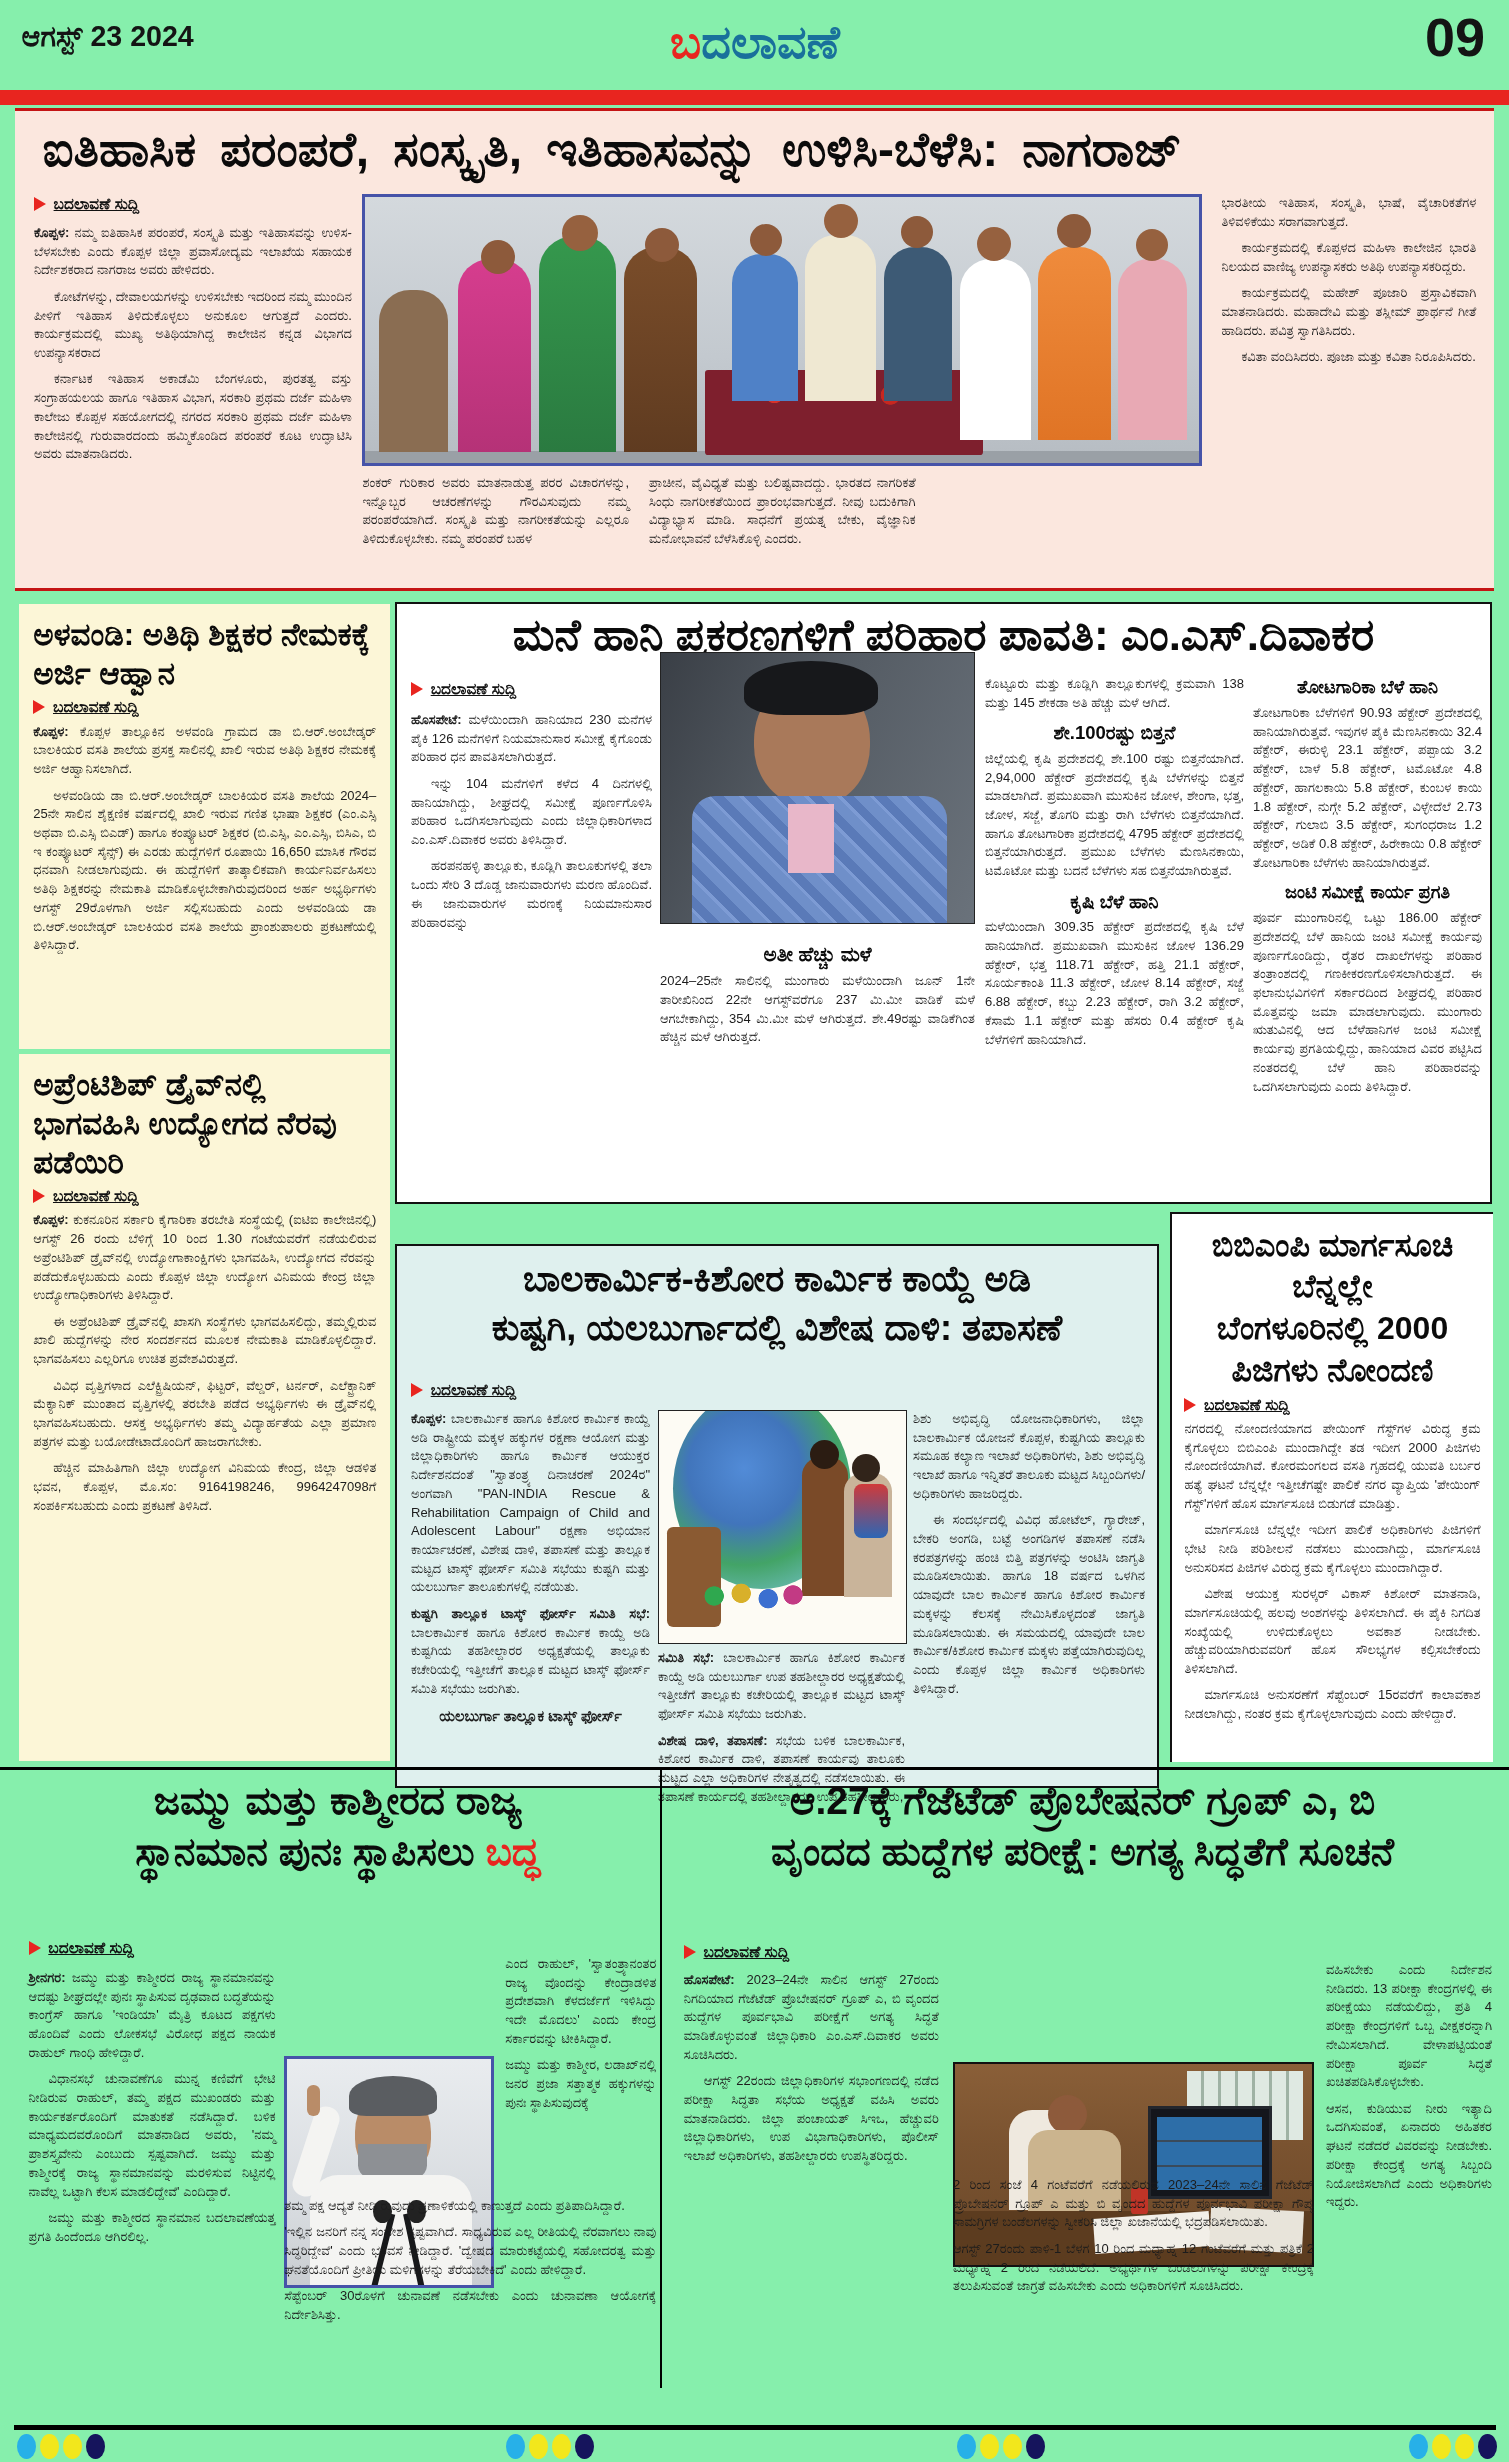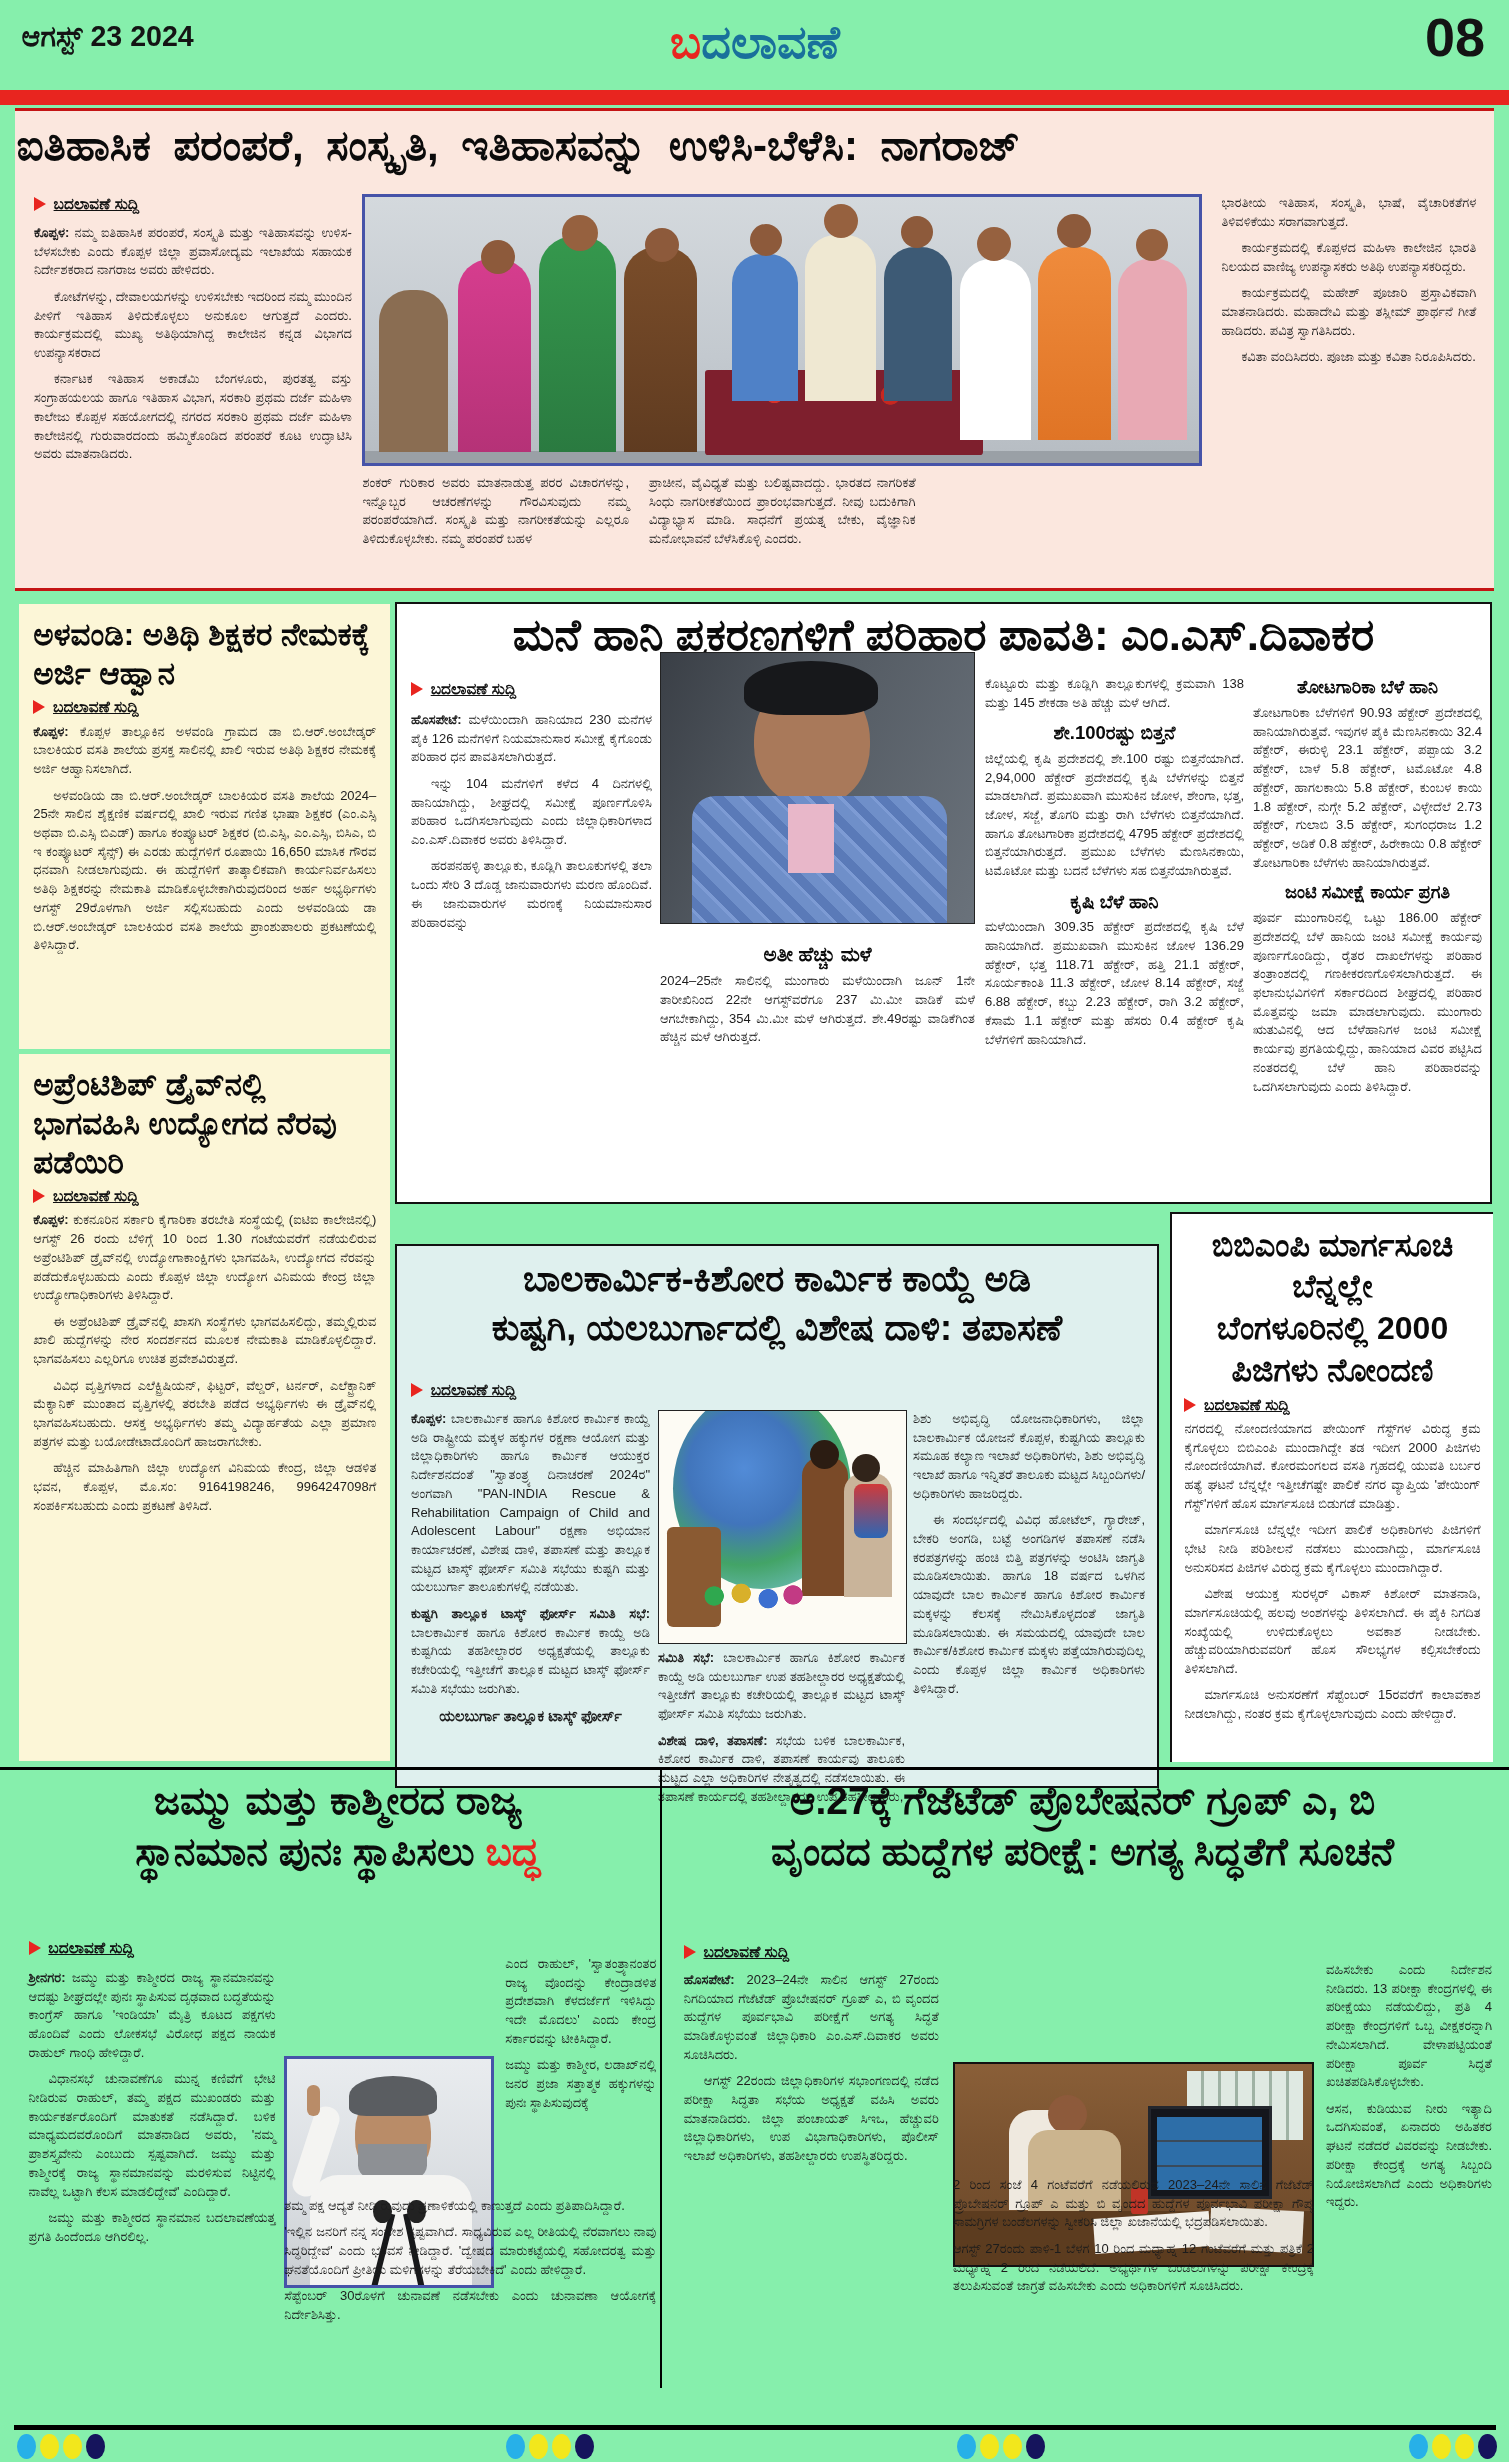--- a/index.html
+++ b/index.html
@@ -31,28 +31,28 @@
 <body>
 
 <div id="page">
 
   <div class="abs" style="left:21.6px;top:20px;font-size:28.6px;font-weight:800;">ಆಗಸ್ಟ್ 23  2024</div>
 
   <div class="abs" style="left:0;right:0;top:15.4px;text-align:center;font-size:46px;font-weight:800;">
     <span style="color:var(--accent_red);">ಬ</span><span style="color:var(--masthead_blue);">ದಲಾವಣೆ</span>
   </div>
 
-  <div class="abs" style="right:25px;top:6.2px;font-size:54px;font-weight:800;">08</div>
+  <div class="abs" style="right:25px;top:6.2px;font-size:54px;font-weight:800;">09</div>
 
   <div class="abs" style="left:0;right:0;top:90px;height:15.4px;background:var(--accent_red);"></div>
 
   <div class="abs" style="left:15.4px;top:108px;width:1479px;height:483px;background:var(--pink_bg);
        border-top:3.1px solid #c41414;border-bottom:3.1px solid #c41414;box-sizing:border-box;">
 
-    <div class="abs headline" style="left:1px;top:10.8px;right:18.5px;font-size:42px;word-spacing:10.8px;">ಐತಿಹಾಸಿಕ ಪರಂಪರೆ, ಸಂಸ್ಕೃತಿ, ಇತಿಹಾಸವನ್ನು  ಉಳಿಸಿ-ಬೆಳೆಸಿ: ನಾಗರಾಜ್</div>
+    <div class="abs headline" style="left:27px;top:10.8px;right:18.5px;font-size:48px;word-spacing:10.8px;">ಐತಿಹಾಸಿಕ ಪರಂಪರೆ, ಸಂಸ್ಕೃತಿ, ಇತಿಹಾಸವನ್ನು  ಉಳಿಸಿ-ಬೆಳೆಸಿ: ನಾಗರಾಜ್</div>
 
     <div class="abs" style="left:18.5px;top:79px;">
       <div class="byline">
           <span class="tri"></span>
         <span class="byline-text">ಬದಲಾವಣೆ ಸುದ್ದಿ</span>
         </div>
     </div>
 
     <div class="abs body-text" style="left:18.5px;top:113px;width:318px;height:355px;">
       <p class="noindent"><b class="dateline">ಕೊಪ್ಪಳ:</b> <span>ನಮ್ಮ ಐತಿಹಾಸಿಕ ಪರಂಪರೆ, ಸಂಸ್ಕೃತಿ ಮತ್ತು ಇತಿಹಾಸವನ್ನು ಉಳಿಸ-ಬೆಳಸಬೇಕು ಎಂದು ಕೊಪ್ಪಳ ಜಿಲ್ಲಾ ಪ್ರವಾಸೋದ್ಯಮ ಇಲಾಖೆಯ ಸಹಾಯಕ ನಿರ್ದೇಶಕರಾದ ನಾಗರಾಜ ಅವರು ಹೇಳಿದರು.</span></p>

